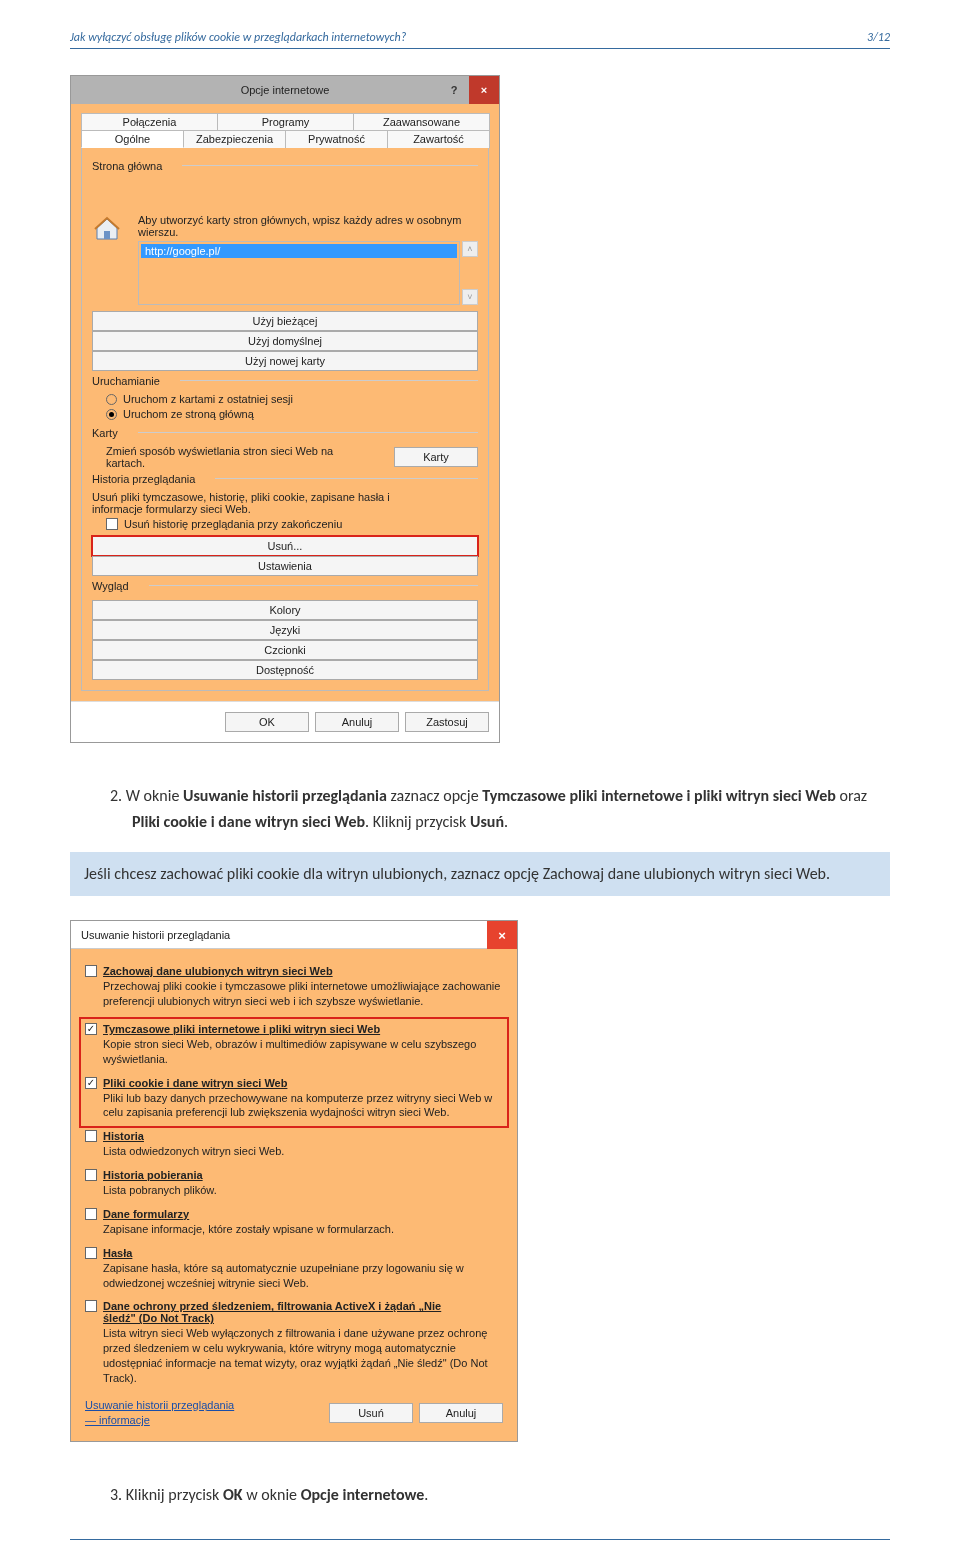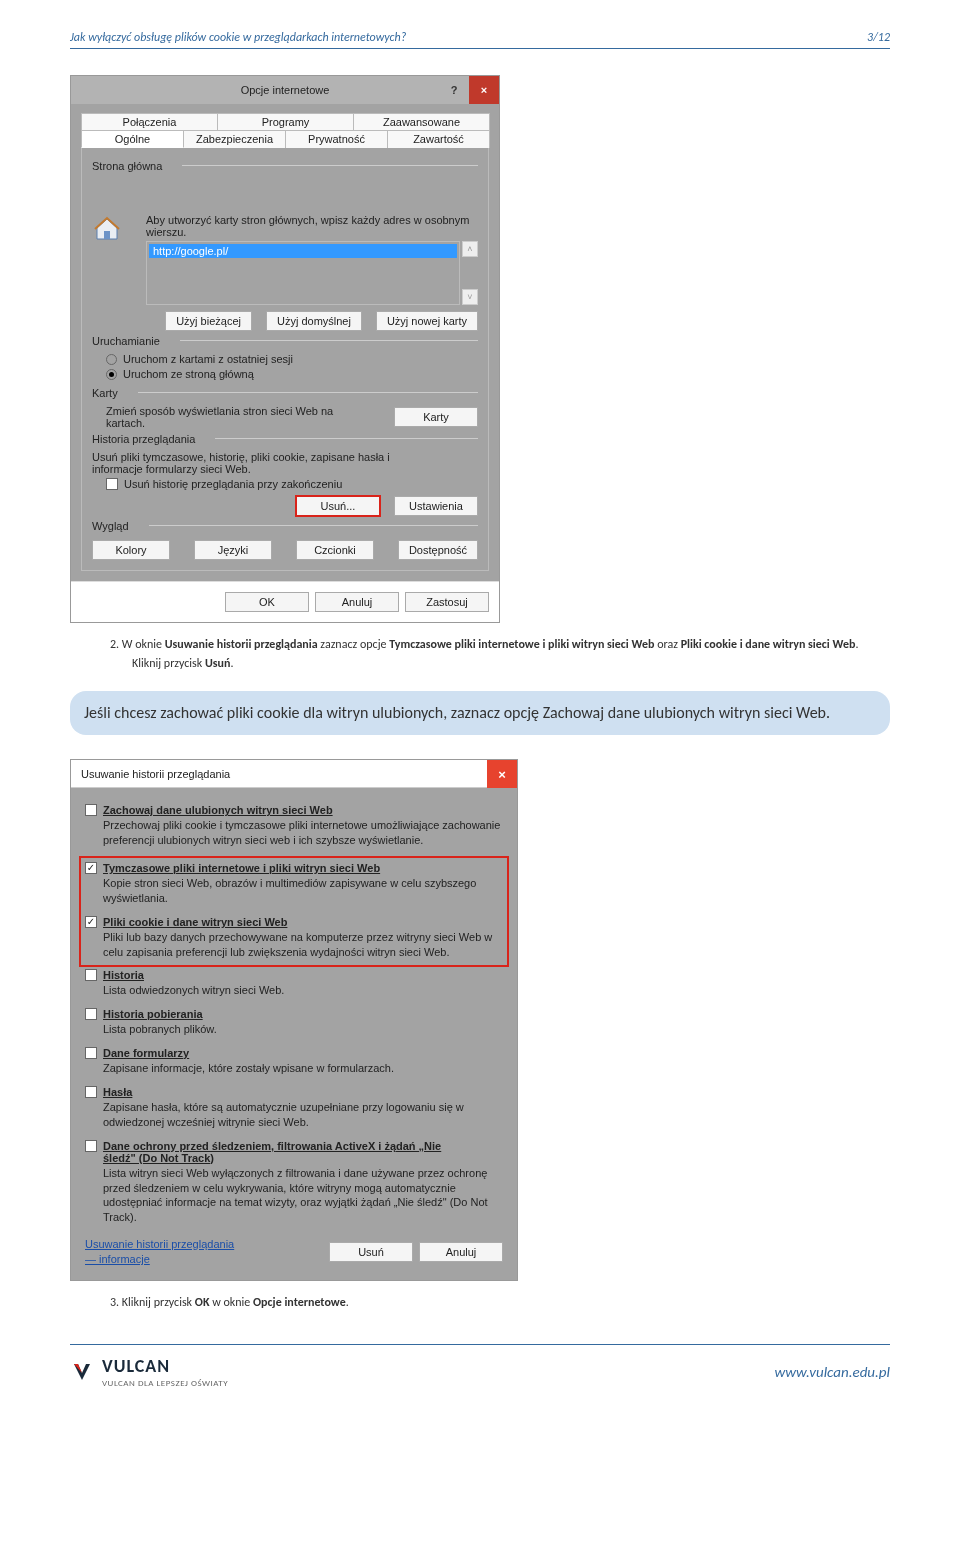--- a/index.html
+++ b/index.html
@@ -5,52 +5,52 @@
   * { box-sizing: border-box; margin: 0; padding: 0; }
   body { font-family: "Segoe UI", Calibri, Arial, sans-serif; background: #fff; width: 960px; margin: 0 auto; color: #333; }
   .page { padding: 30px 70px 20px 70px; }
   .header-row { display: flex; justify-content: space-between; color: #356a9e; font-size: 12px; font-style: italic; padding-bottom: 4px; border-bottom: 1px solid #356a9e; margin-bottom: 26px; }
   .dialog { border: 1px solid #999; background: #fff; font-size: 11px; font-family: "Segoe UI", Tahoma, sans-serif; color: #222; }
   .dialog .titlebar { background: #b3b3b3; color: #222; display: flex; align-items: center; justify-content: center; position: relative; height: 28px; }
   .dialog .titlebar .right { position: absolute; right: 0; top: 0; display: flex; height: 100%; }
   .tbtn { width: 30px; height: 28px; display: flex; align-items: center; justify-content: center; font-weight: bold; color: #333; }
   .tbtn.red { background: #c0392b; color: #fff; }
   .tbtn.redx { background: #e7432e; color: #fff; font-size: 13px; }
-  .dlg-body { background: #a3a3a3; padding: 6px 10px 10px 10px; }
+  .dlg-body { background: #fdba74; padding: 6px 10px 10px 10px; }
   
   .io { width: 430px; }
   .tabs { display: flex; flex-wrap: wrap; margin-top: 3px; }
   .tabrow { display: flex; width: 100%; }
   .tab { border: 1px solid #bbb; padding: 2px 0; font-size: 11px; text-align: center; flex: 1; background: #f8f8f8; margin-right: -1px; border-bottom: none; }
   .tab.active { background: #fff; border-bottom: 1px solid #fff; position: relative; z-index: 2; font-weight: normal; }
   .tabpanel { border: 1px solid #bbb; padding: 8px 10px 10px 10px; margin-top: -1px; }
   .group-label { font-size: 11px; margin: 4px 0 2px 0; }
   .groupline { display: flex; align-items: center; gap: 20px; margin: 0 0 4px 0; }
   .groupline .line { flex: 1; height: 1px; background: #ccc; }
-  .home-row { display: flex; gap: 24px; margin-top: 40px; }
+  .home-row { display: flex; gap: 16px; margin-top: 40px; }
   .home-icon { width: 30px; height: 28px; display: flex; align-items: center; justify-content: center; }
   .addrbox { border: 1px solid #bbb; padding: 2px; height: 64px; display: flex; flex-direction: column; gap: 2px; }
   .addrsel { background: #3399ff; color: #fff; padding: 1px 4px; display: inline-block; font-size: 11px; }
   .scrolls { display: flex; flex-direction: column; justify-content: space-between; }
   .scrollbtn { width: 16px; height: 16px; border: 1px solid #ccc; background: #eee; color: #999; display: flex; align-items: center; justify-content: center; font-size: 9px; }
-  .btnrow { display: flex; gap: 14px; justify-content: flex-end; margin-top: 6px; }
+  .btnrow { display: flex; gap: 0; justify-content: flex-end; margin-top: 6px; flex-direction: column; }
   .btn { border: 1px solid #aaa; background: #f5f5f5; padding: 3px 10px; font-size: 11px; min-width: 84px; text-align: center; }
   .btn.redframe { outline: 2px solid #d9231a; outline-offset: -1px; }
   .radio { display: flex; align-items: center; gap: 6px; margin: 3px 0 3px 14px; font-size: 11px; }
   .radio .dot { width: 11px; height: 11px; border: 1px solid #666; border-radius: 50%; display: flex; align-items: center; justify-content: center; }
   .radio .dot.fill::after { content: ""; width: 5px; height: 5px; background: #000; border-radius: 50%; }
   .cards { display: flex; justify-content: space-between; align-items: center; gap: 8px; }
   .chk { display: flex; align-items: flex-start; gap: 6px; margin: 3px 0 3px 14px; font-size: 11px; }
   .chkbox { width: 12px; height: 12px; border: 1px solid #666; background: #fff; display: inline-flex; align-items: center; justify-content: center; font-size: 10px; line-height: 1; flex: none; }
   .chkbox.on::after { content: "✓"; font-size: 10px; }
   .dlg-footer { display: flex; justify-content: flex-end; gap: 6px; padding: 10px; border-top: 1px solid #ddd; }
   
-  .instr { font-size: 12px; line-height: 1.6; margin: 12px 0 18px 40px; text-indent: -22px; padding-left: 22px; }
+  .instr { font-size: 16px; line-height: 1.6; margin: 40px 0 18px 40px; text-indent: -22px; padding-left: 22px; }
   .instr .bold { font-weight: 700; }
-  .hint { background: #cfe0f1; padding: 10px 14px; font-size: 16px; line-height: 1.5; margin: 0 0 24px 0; border-radius: 16px; }
+  .hint { background: #cfe0f1; padding: 10px 14px; font-size: 16px; line-height: 1.5; margin: 0 0 24px 0; }
   
   .dh { width: 448px; }
   .dh .dlg-body { padding: 10px 14px 12px 14px; }
   .dh .grp { margin: 6px 0 10px 0; }
   .dh .title-line { font-weight: 700; text-decoration: underline; }
   .section .title-line { font-weight: 700; }
   .dh .desc { font-size: 11px; margin: 2px 0 0 18px; line-height: 1.35; }
   .dh .cb { display: flex; align-items: flex-start; gap: 6px; }
   .redbox { outline: 2px solid #d9231a; padding: 4px 4px; margin: 4px -4px; }
   .dh-foot { display: flex; align-items: center; justify-content: space-between; margin-top: 12px; }

